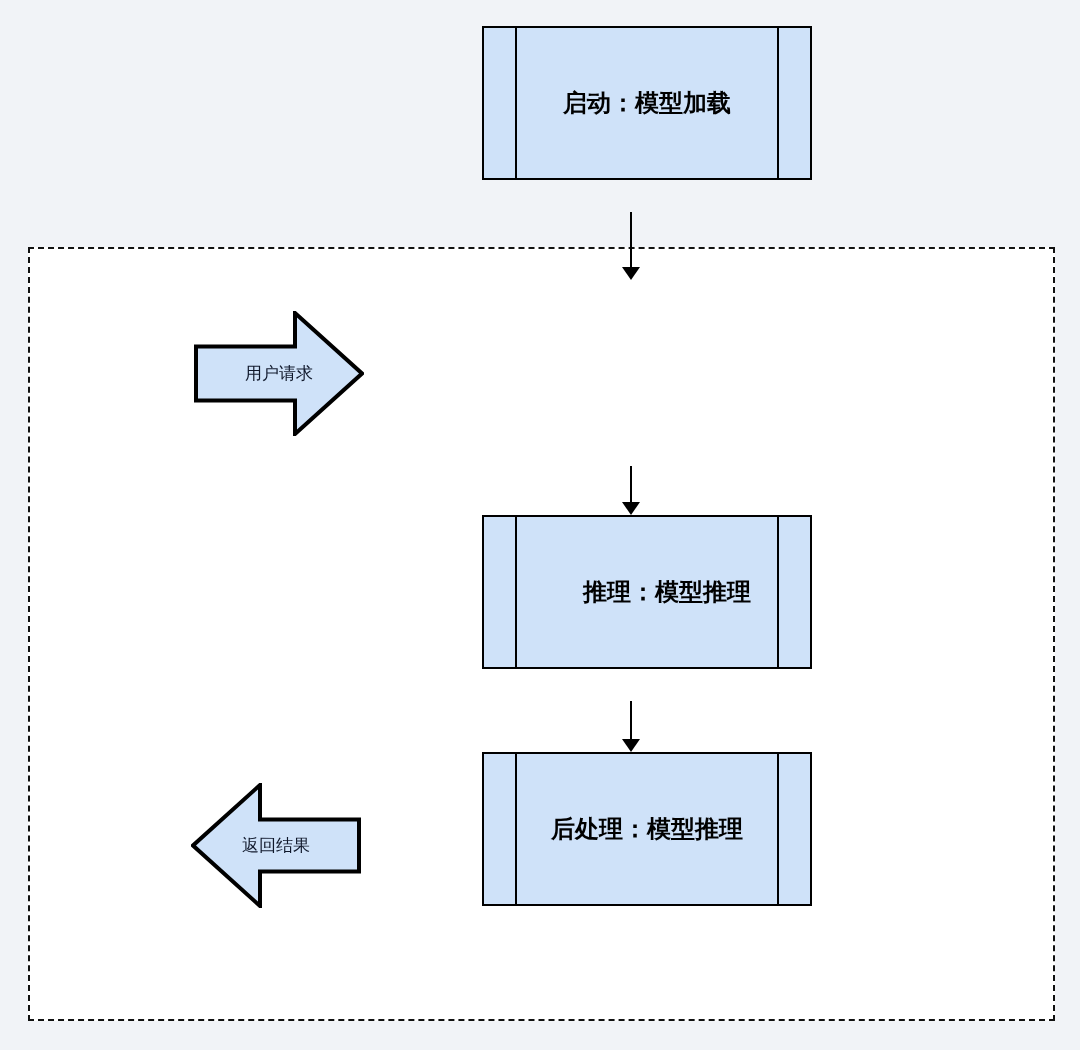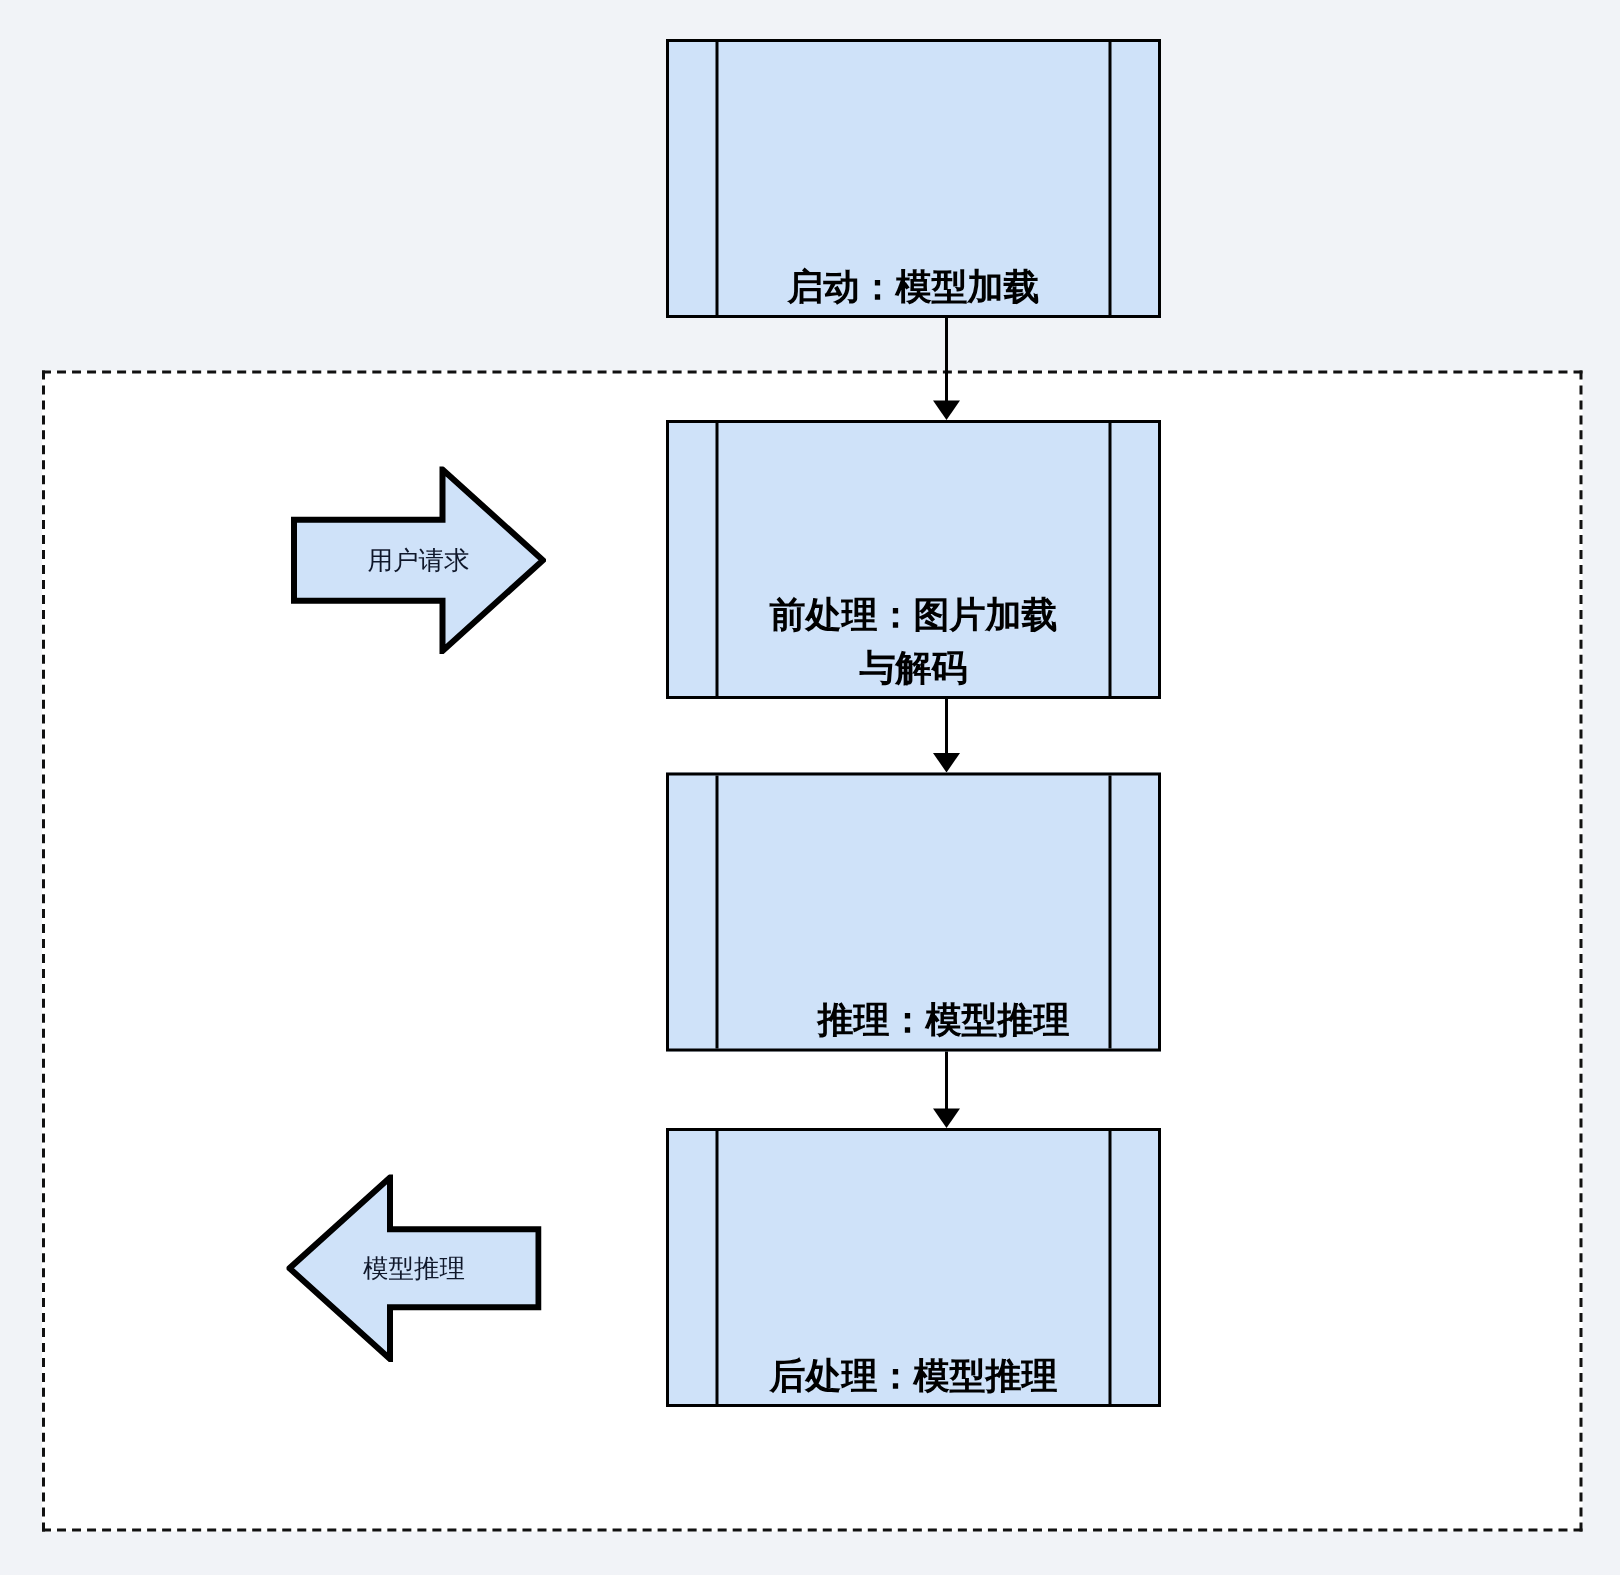--- a/index.html
+++ b/index.html
@@ -15,25 +15,25 @@
   .boundary {
     position:absolute;
     left:28px; top:247px;
     width:1027px; height:774px;
     background:#ffffff;
     border:2px dashed #111111;
   }
   
   .node {
     position:absolute;
-    left:444px;
-    width:330px; height:186px;
+    left:482px;
+    width:330px; height:154px;
     background:#cfe2f9;
     border:2px solid #000000;
-    display:flex; align-items:flex-end; justify-content:center;
+    display:flex; align-items:center; justify-content:center;
   }
   .node-top        { top:26px;  }
   .node-preprocess { top:280px; }
   .node-inference  { top:515px;padding-left:40px; }
   .node-postprocess{ top:752px; }
   .strut {
     position:absolute; top:0; bottom:0;
     width:2px; background:#000000;
   }
   .strut-l { left:31px; }
@@ -85,25 +85,20 @@
 
   <div class="node node-top">
     <div class="strut strut-l"></div>
     <div class="strut strut-r"></div>
     <div class="node-label">启动：模型加载</div>
   </div>
 
   <div class="connector conn-1"></div>
   <div class="arrowhead ah-1"></div>
 
-  <div class="node node-preprocess">
-    <div class="strut strut-l"></div>
-    <div class="strut strut-r"></div>
-    <div class="node-label">前处理：图片加载与解码</div>
-  </div>
 
   <div class="connector conn-2"></div>
   <div class="arrowhead ah-2"></div>
 
   <div class="node node-inference">
     <div class="strut strut-l"></div>
     <div class="strut strut-r"></div>
     <div class="node-label">推理：模型推理</div>
   </div>
 
@@ -120,16 +115,16 @@
     <svg width="170" height="125" viewBox="0 0 170 125">
       <polygon points="2,35.5 101,35.5 101,2 168,62.5 101,123 101,89.5 2,89.5" stroke="#000000" stroke-width="4" stroke-linejoin="miter" fill="#cfe2f9"></polygon>
     </svg>
     <div class="arrow-label">用户请求</div>
   </div>
 
   <div class="block-arrow ba-result">
     <svg width="170" height="125" viewBox="0 0 170 125">
       <polygon points="168,36.5 69,36.5 69,2 2,62.5 69,123 69,88.5 168,88.5" stroke="#000000" stroke-width="4" stroke-linejoin="miter" fill="#cfe2f9"></polygon>
     </svg>
-    <div class="arrow-label">模型推理</div>
+    <div class="arrow-label">返回结果</div>
   </div>
 
 </div>
 
 </body></html>

